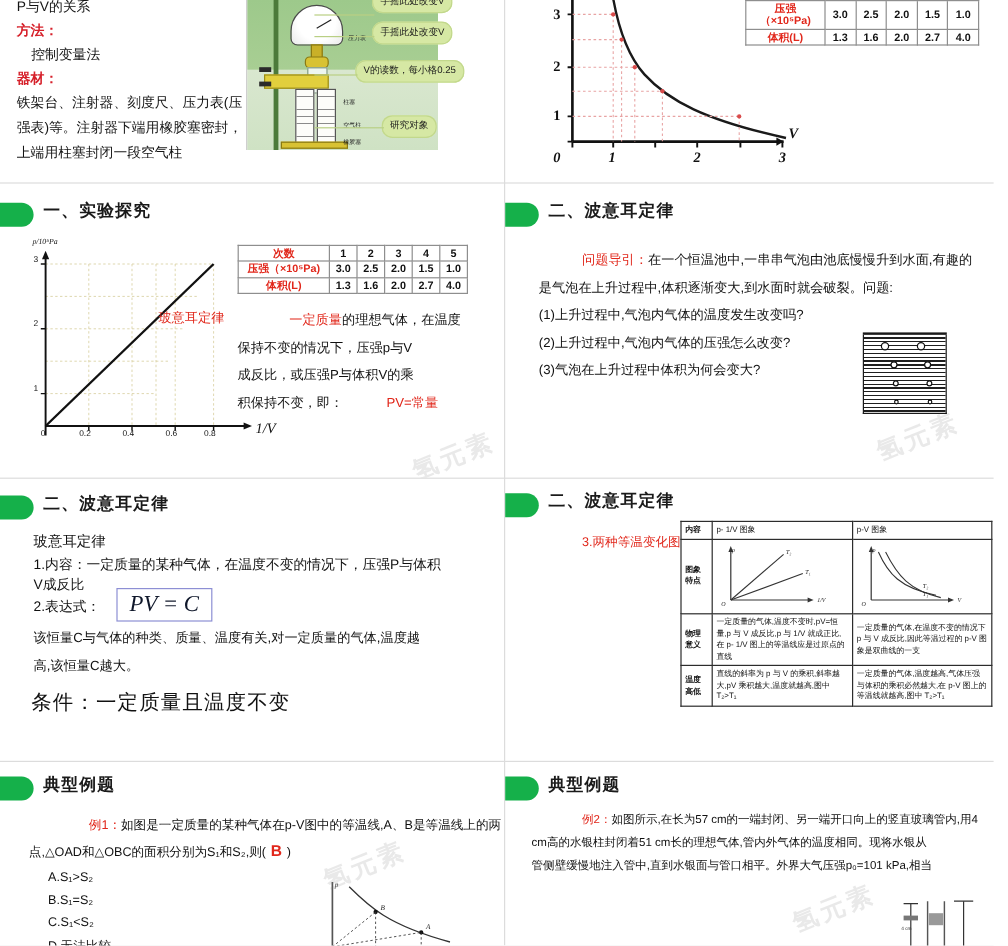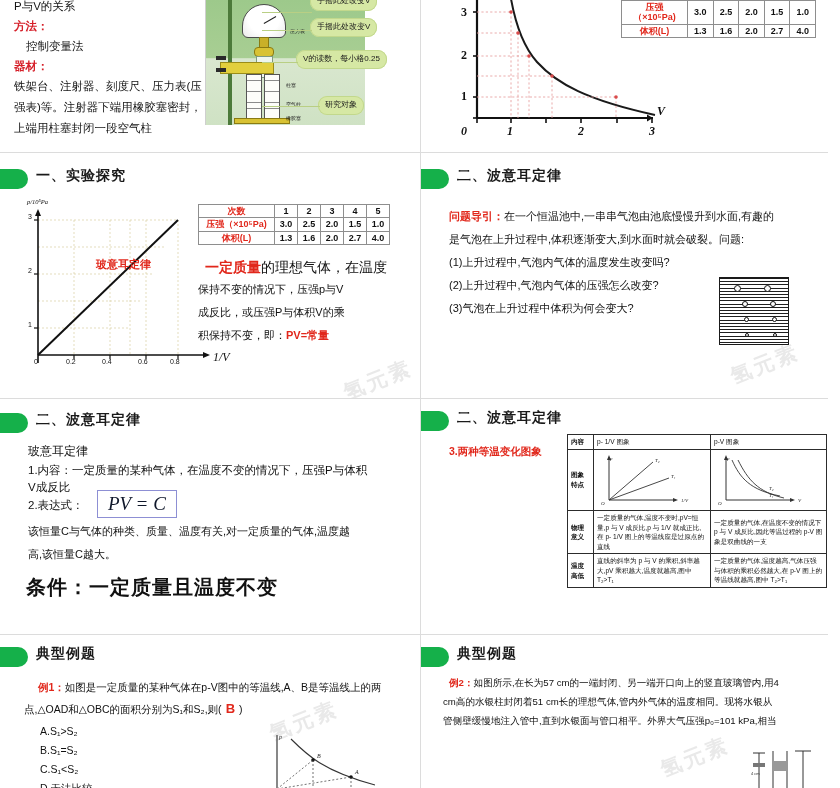--- a/index.html
+++ b/index.html
@@ -33,21 +33,21 @@
   }
   .slide-title {
     position: absolute;
     font-weight: bold;
     color: #1a1a1a;
     letter-spacing: 1px;
     white-space: nowrap;
   }
   
   .ptxt { position: absolute; color: #111; white-space: nowrap; }
-  .redk { color: #e1271b; font-weight: bold; }
+  .redk { color: #e1271b; font-weight: normal; margin-left: 36px; }
 
   
   .wm {
     position: absolute;
     right: 6px; bottom: 4px;
     font-size: 21px;
     color: rgba(120,120,120,0.16);
     font-weight: bold;
     letter-spacing: 3px;
     transform: rotate(-22deg);
@@ -359,21 +359,21 @@
         <td class="hd">体积(L)</td>
         <td>1.3</td>
         <td>1.6</td>
         <td>2.0</td>
         <td>2.7</td>
         <td>4.0</td>
       </tr>
     </tbody>
       </table>
 
-    <div class="ptxt" style="left:205px; top:106px; font-size:14px;text-align:right;"><span class="redk">一定质量</span><span>的理想气体，在温度</span></div>
+    <div class="ptxt" style="left:205px; top:106px; font-size:11px;text-align:right;"><span class="redk">一定质量</span><span>的理想气体，在温度</span></div>
     <div class="ptxt" style="left:198px; top:129px; font-size:11px;">保持不变的情况下，压强p与V</div>
     <div class="ptxt" style="left:198px; top:152px; font-size:11px;">成反比，或压强P与体积V的乘</div>
     <div class="ptxt" style="left:198px; top:175px; font-size:11px;"><span>积保持不变，即：</span><span class="redk">PV=常量</span></div>
 
     <div class="wm">氢元素</div>
   </div>
 
   <div class="slide" id="s4">
     <div class="pill" style="top:16px;"></div>
     <div class="slide-title" style="left:36px; top:14px; font-size:14px;">二、波意耳定律</div>
@@ -403,21 +403,21 @@
     <div class="slide-title" style="left:36px; top:12px; font-size:14px;">二、波意耳定律</div>
 
     <div class="ptxt" style="left:28px; top:44px; font-size:12px;">玻意耳定律</div>
     <div class="ptxt" style="left:28px; top:64px; font-size:11.5px;"><span>1.内容：</span><span>一定质量的某种气体，在温度不变的情况下，压强P与体积</span></div>
     <div class="ptxt" style="left:28px; top:81px; font-size:11.5px;">V成反比</div>
     <div class="ptxt" style="left:28px; top:99px; font-size:11.5px;">2.表达式：</div>
     <div class="fbox" style="left:97px; top:91px;">PV = C</div>
 
     <div class="ptxt" style="left:28px; top:125px; font-size:11px;">该恒量C与气体的种类、质量、温度有关,对一定质量的气体,温度越</div>
     <div class="ptxt" style="left:28px; top:148px; font-size:11px;">高,该恒量C越大。</div>
-    <div class="ptxt" style="left:26px; top:175px; font-size:20px; font-weight:bold; letter-spacing:1px;">条件：一定质量且温度不变</div>
+    <div class="ptxt" style="left:26px; top:175px; font-size:17px; font-weight:normal; letter-spacing:1px;">条件：一定质量且温度不变</div>
   </div>
 
   <div class="slide" id="s6">
     <div class="pill" style="top:12px;"></div>
     <div class="slide-title" style="left:36px; top:10px; font-size:14px;">二、波意耳定律</div>
     <div class="ptxt redk" style="left:28px; top:46px; font-size:10.5px;">3.两种等温变化图象</div>
 
     <table class="gt" style="left:146px; top:35px; width:260px;">
       <tbody>
           <tr>

